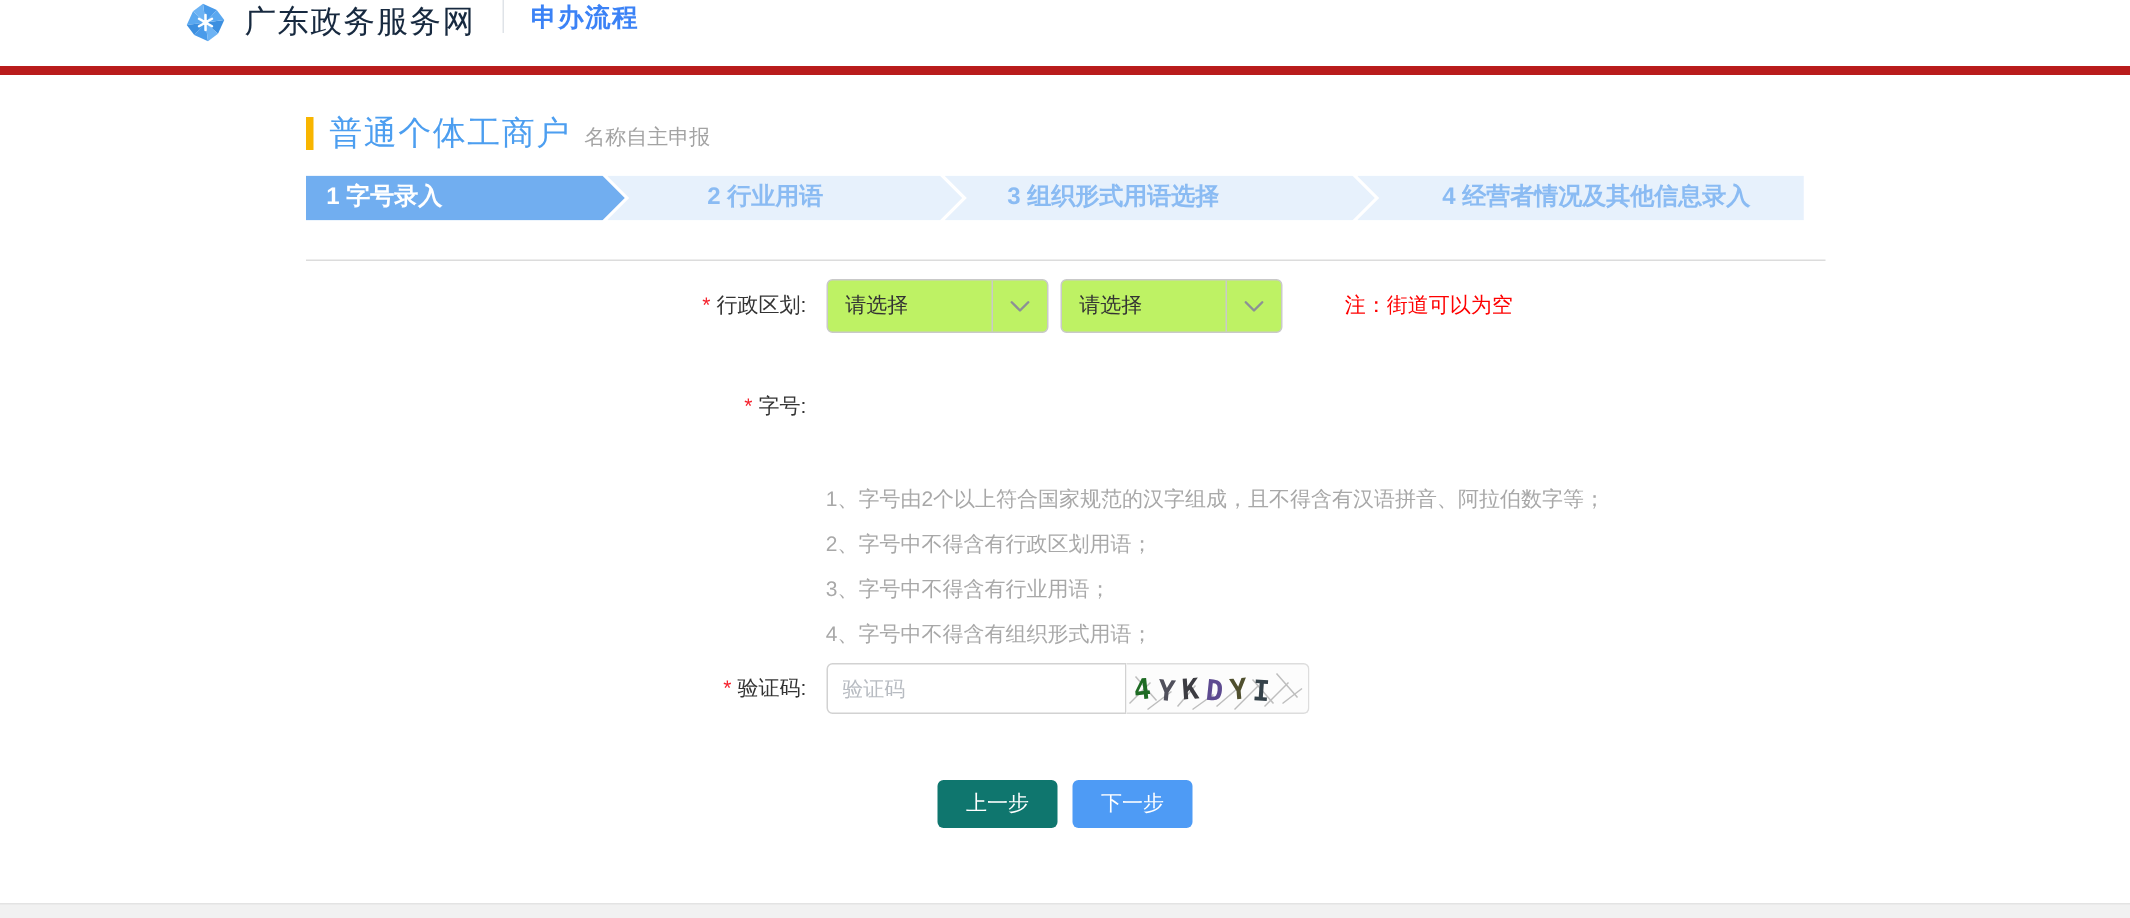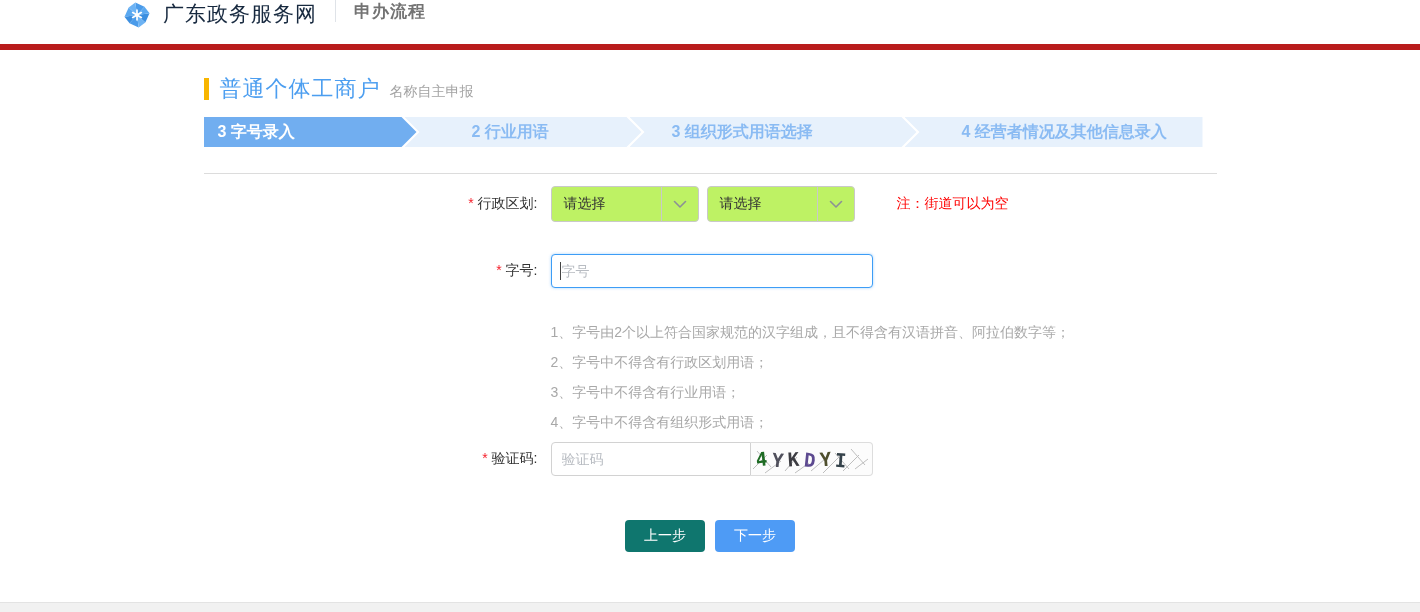--- a/index.html
+++ b/index.html
@@ -10,21 +10,21 @@
   }
 
   
   .header {
     height:50px; background:#fff; border-bottom:6px solid #b91c1c;
     display:flex; align-items:flex-start; padding-left:122px;
   }
   .logo { width:30px; height:30px; margin-right:11px; flex:0 0 auto; }
   .brand { font-size:21px; color:#17293f; font-weight:500; letter-spacing:1px; }
   .hdr-divider { width:1px; height:22px; background:#dfe3e8; margin:0 18px; }
-  .hdr-section { font-size:17px; color:#737373; font-weight:bold; letter-spacing:1px; }
+  .hdr-section { font-size:17px; color:#3b82f6; font-weight:bold; letter-spacing:1px; }
 
   
   .main { width:1013px; margin:0 auto; }
 
   .title-row { margin-top:26px; height:26px; display:flex; align-items:center; }
   .title-bar { width:5px; height:22px; background:#f8b500; margin-right:11px; }
   .page-title { font-size:22px; color:#4c9ef0; font-weight:500; letter-spacing:1px; }
   .page-subtitle { font-size:14px; color:#a3a3a3; margin-left:9px; margin-top:6px; }
 
   
@@ -135,21 +135,21 @@
 
 <div class="main">
 
   <div class="title-row">
     <span class="title-bar"></span>
     <span class="page-title">普通个体工商户</span>
     <span class="page-subtitle">名称自主申报</span>
   </div>
 
   <div class="steps">
-    <div class="step step-1">3 字号录入</div>
+    <div class="step step-1">1 字号录入</div>
     <div class="step step-2">2 行业用语</div>
     <div class="step step-3">3 组织形式用语选择</div>
     <div class="step step-4">4 经营者情况及其他信息录入</div>
   </div>
 
   <div class="divider"></div>
 
   <div class="form-row row-region">
     <div class="label-col">
       <span class="req">*</span><span>行政区划:</span>
@@ -169,24 +169,20 @@
             <polyline points="1.5,1.5 7,7 12.5,1.5" fill="none" stroke="#8c9096" stroke-width="1.6" stroke-linecap="round" stroke-linejoin="round"></polyline>
           </svg>
       </span>
     </div>
     <span class="region-note">注：街道可以为空</span>
   </div>
 
   <div class="form-row row-name">
     <div class="label-col">
       <span class="req">*</span><span>字号:</span>
-    </div>
-    <div class="name-input-wrap">
-      <input class="name-input" type="text" placeholder="字号" style="">
-      <span class="caret"></span>
     </div>
   </div>
 
   <div class="rules">
     <p class="rule">1、字号由2个以上符合国家规范的汉字组成，且不得含有汉语拼音、阿拉伯数字等；</p>
     <p class="rule">2、字号中不得含有行政区划用语；</p>
     <p class="rule">3、字号中不得含有行业用语；</p>
     <p class="rule">4、字号中不得含有组织形式用语；</p>
   </div>
 

